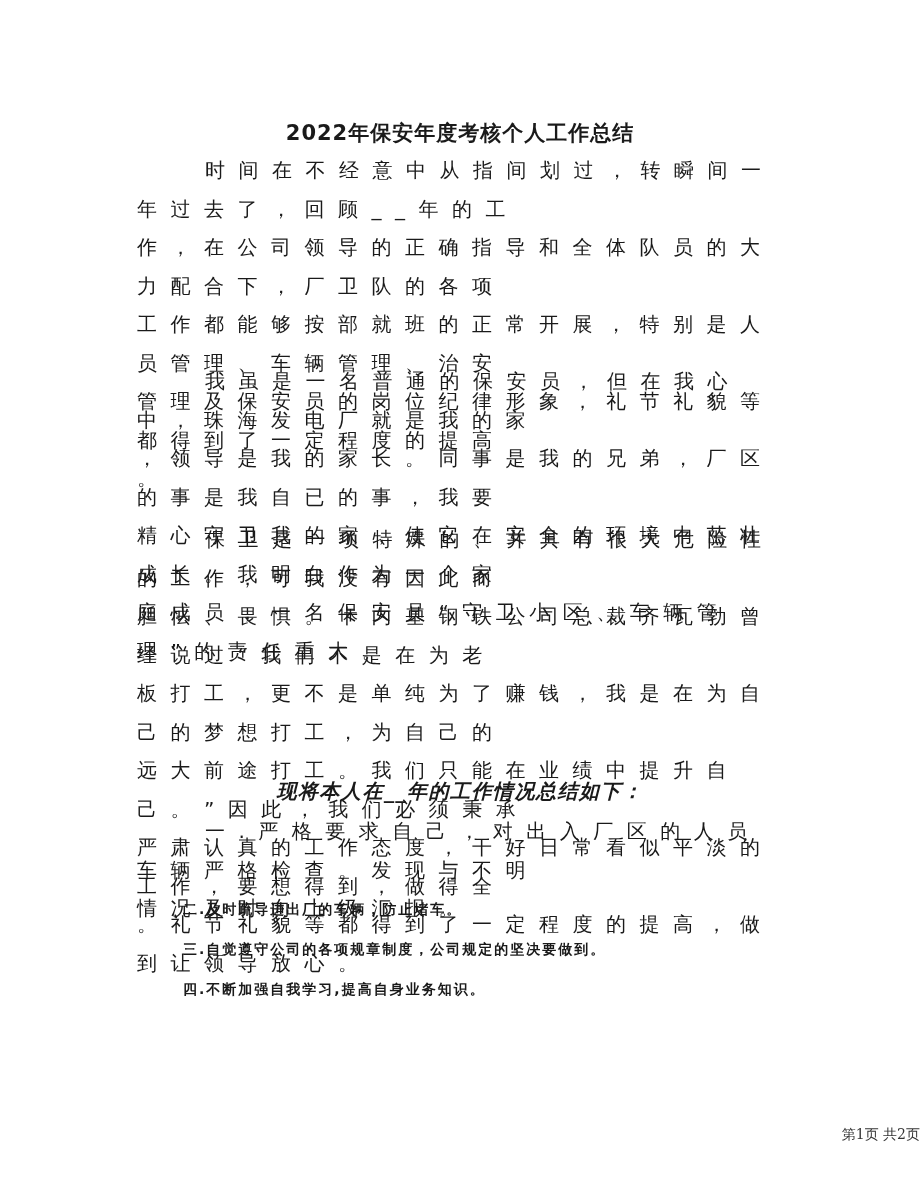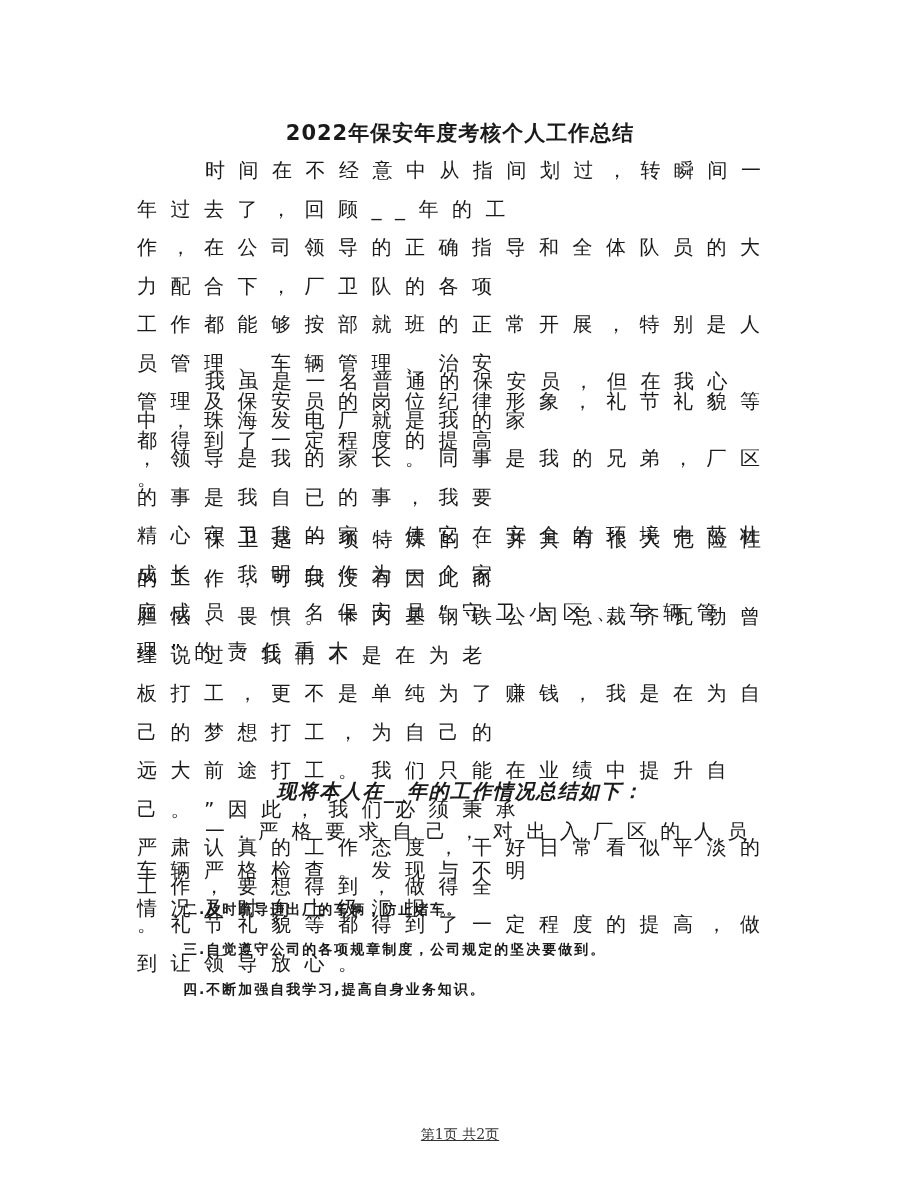--- a/index.html
+++ b/index.html
@@ -9,22 +9,22 @@
   .title { position: absolute; top: 110px; left: 0; width: 920px; text-align: center;
            font-size: 21px; font-weight: bold; letter-spacing: 1px; line-height: 30px; }
   .body-text { position: absolute; left: 137px; width: 650px; font-size: 20px;
                letter-spacing: 13.5px; line-height: 38.5px; }
   .body-text p { margin: 0; padding: 0; }
   .indent { text-indent: 68px; }
   .subhead { position: absolute; left: 0; width: 920px; text-align: center; font-size: 20px;
              font-weight: bold; letter-spacing: 1.5px; line-height: 30px; font-style: italic; }
   .list-bold { position: absolute; left: 183px; width: 620px; font-size: 14px; font-weight: bold;
                letter-spacing: 2px; line-height: 30px; }
-  .footer { position: absolute; top: 1118px; left: 0; width: 920px; text-align: center;
-            font-family: "DejaVu Serif", "Liberation Serif", serif; font-size: 14px; color: #333; text-decoration: underline; }
+  .footer { position: absolute; top: 1118px; left: 0; width: 920px; text-align: right;
+            font-family: "DejaVu Serif", "Liberation Serif", serif; font-size: 14px; color: #333; }
 </style>
 </head>
 <body>
 
 <div class="page">
 
   <div class="title">2022年保安年度考核个人工作总结</div>
 
   <div class="body-text" style="top:143px;">
     <p class="indent">时间在不经意中从指间划过，转瞬间一年过去了，回顾__年的工</p>

